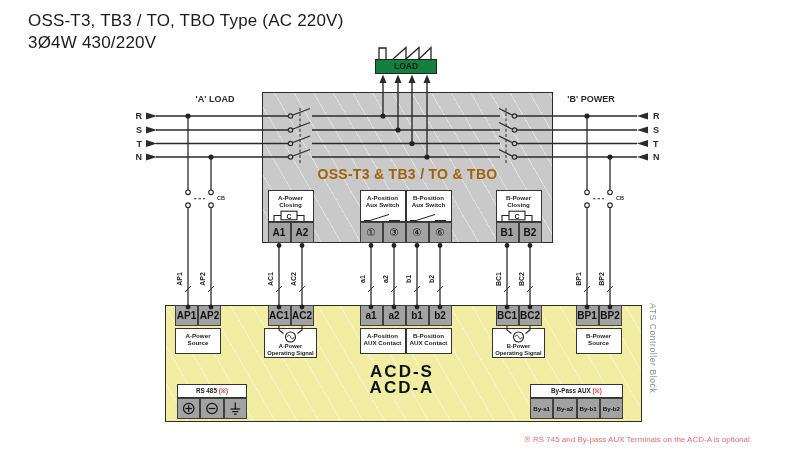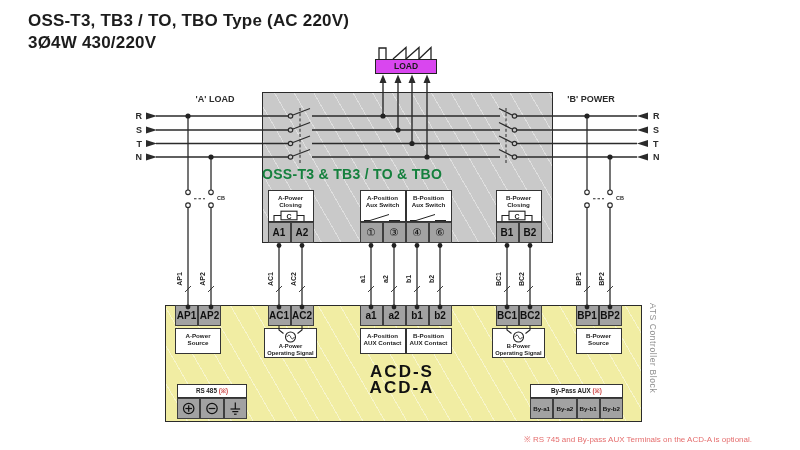--- a/index.html
+++ b/index.html
@@ -1,27 +1,27 @@
 <!DOCTYPE html>
 <html><head>
 <meta charset="utf-8">
 <style>
   html,body{margin:0;padding:0;background:#fff;}
   .stage{position:relative;width:800px;height:450px;background:#fff;overflow:hidden;
          font-family:"Liberation Sans",sans-serif;}
-  .title{position:absolute;left:28px;top:10px;font-size:17px;font-weight:700;color:#1c1c1c;line-height:22px;letter-spacing:.2px;}
+  .title{position:absolute;left:28px;top:10px;font-size:17px;font-weight:400;color:#1c1c1c;line-height:22px;letter-spacing:.2px;}
   .plabel{position:absolute;top:94px;width:70px;text-align:center;font-size:9px;font-weight:700;color:#2b2b2b;}
   .phase{position:absolute;width:16px;font-size:9px;font-weight:700;color:#2b2b2b;}
   .cb-label{position:absolute;font-size:5.5px;font-weight:700;color:#2b2b2b;}
-  .loadbox{position:absolute;left:375px;top:59px;width:62px;height:15px;background:#d946ef;border:1.4px solid #222;
+  .loadbox{position:absolute;left:375px;top:59px;width:62px;height:15px;background:#15803d;border:1.4px solid #222;
            box-sizing:border-box;text-align:center;font-size:8.5px;font-weight:700;color:#1a1a1a;line-height:12px;}
   .graybox{position:absolute;left:262px;top:92px;width:291px;height:151px;background:#c9c9c9;
            border:1.8px solid #2a2a2a;box-sizing:border-box;
            background-image:repeating-linear-gradient(60deg,rgba(255,255,255,0) 0 16px,rgba(255,255,255,.4) 16px 17px);}
-  .graytitle{position:absolute;left:262px;top:166px;width:291px;text-align:left;font-size:14px;font-weight:700;color:#15803d;letter-spacing:.3px;}
+  .graytitle{position:absolute;left:262px;top:166px;width:291px;text-align:center;font-size:14px;font-weight:700;color:#a16207;letter-spacing:.3px;}
   .yellowbox{position:absolute;left:165px;top:305px;width:477px;height:117px;background:#f1eda3;
            border:1.8px solid #2a2a2a;box-sizing:border-box;
            background-image:repeating-linear-gradient(60deg,rgba(255,255,255,0) 0 18px,rgba(255,255,255,.45) 18px 19px);}
   .tcell{position:absolute;width:23px;height:21px;background:#a2a2a2;border:1px solid #3f3f3f;box-sizing:border-box;
          text-align:center;font-size:10px;font-weight:700;color:#101010;line-height:19px;}
   .tcell.circ{font-weight:400;font-size:10.5px;}
   .tcell.tiny{font-size:6.2px;font-weight:700;line-height:19px;}
   .wbox{position:absolute;background:#fff;border:1.1px solid #333;box-sizing:border-box;text-align:center;
         font-size:6.2px;font-weight:700;color:#222;line-height:7.2px;padding-top:3px;}
   .wbox.op{font-size:5.8px;line-height:6.6px;padding-top:14px;}

